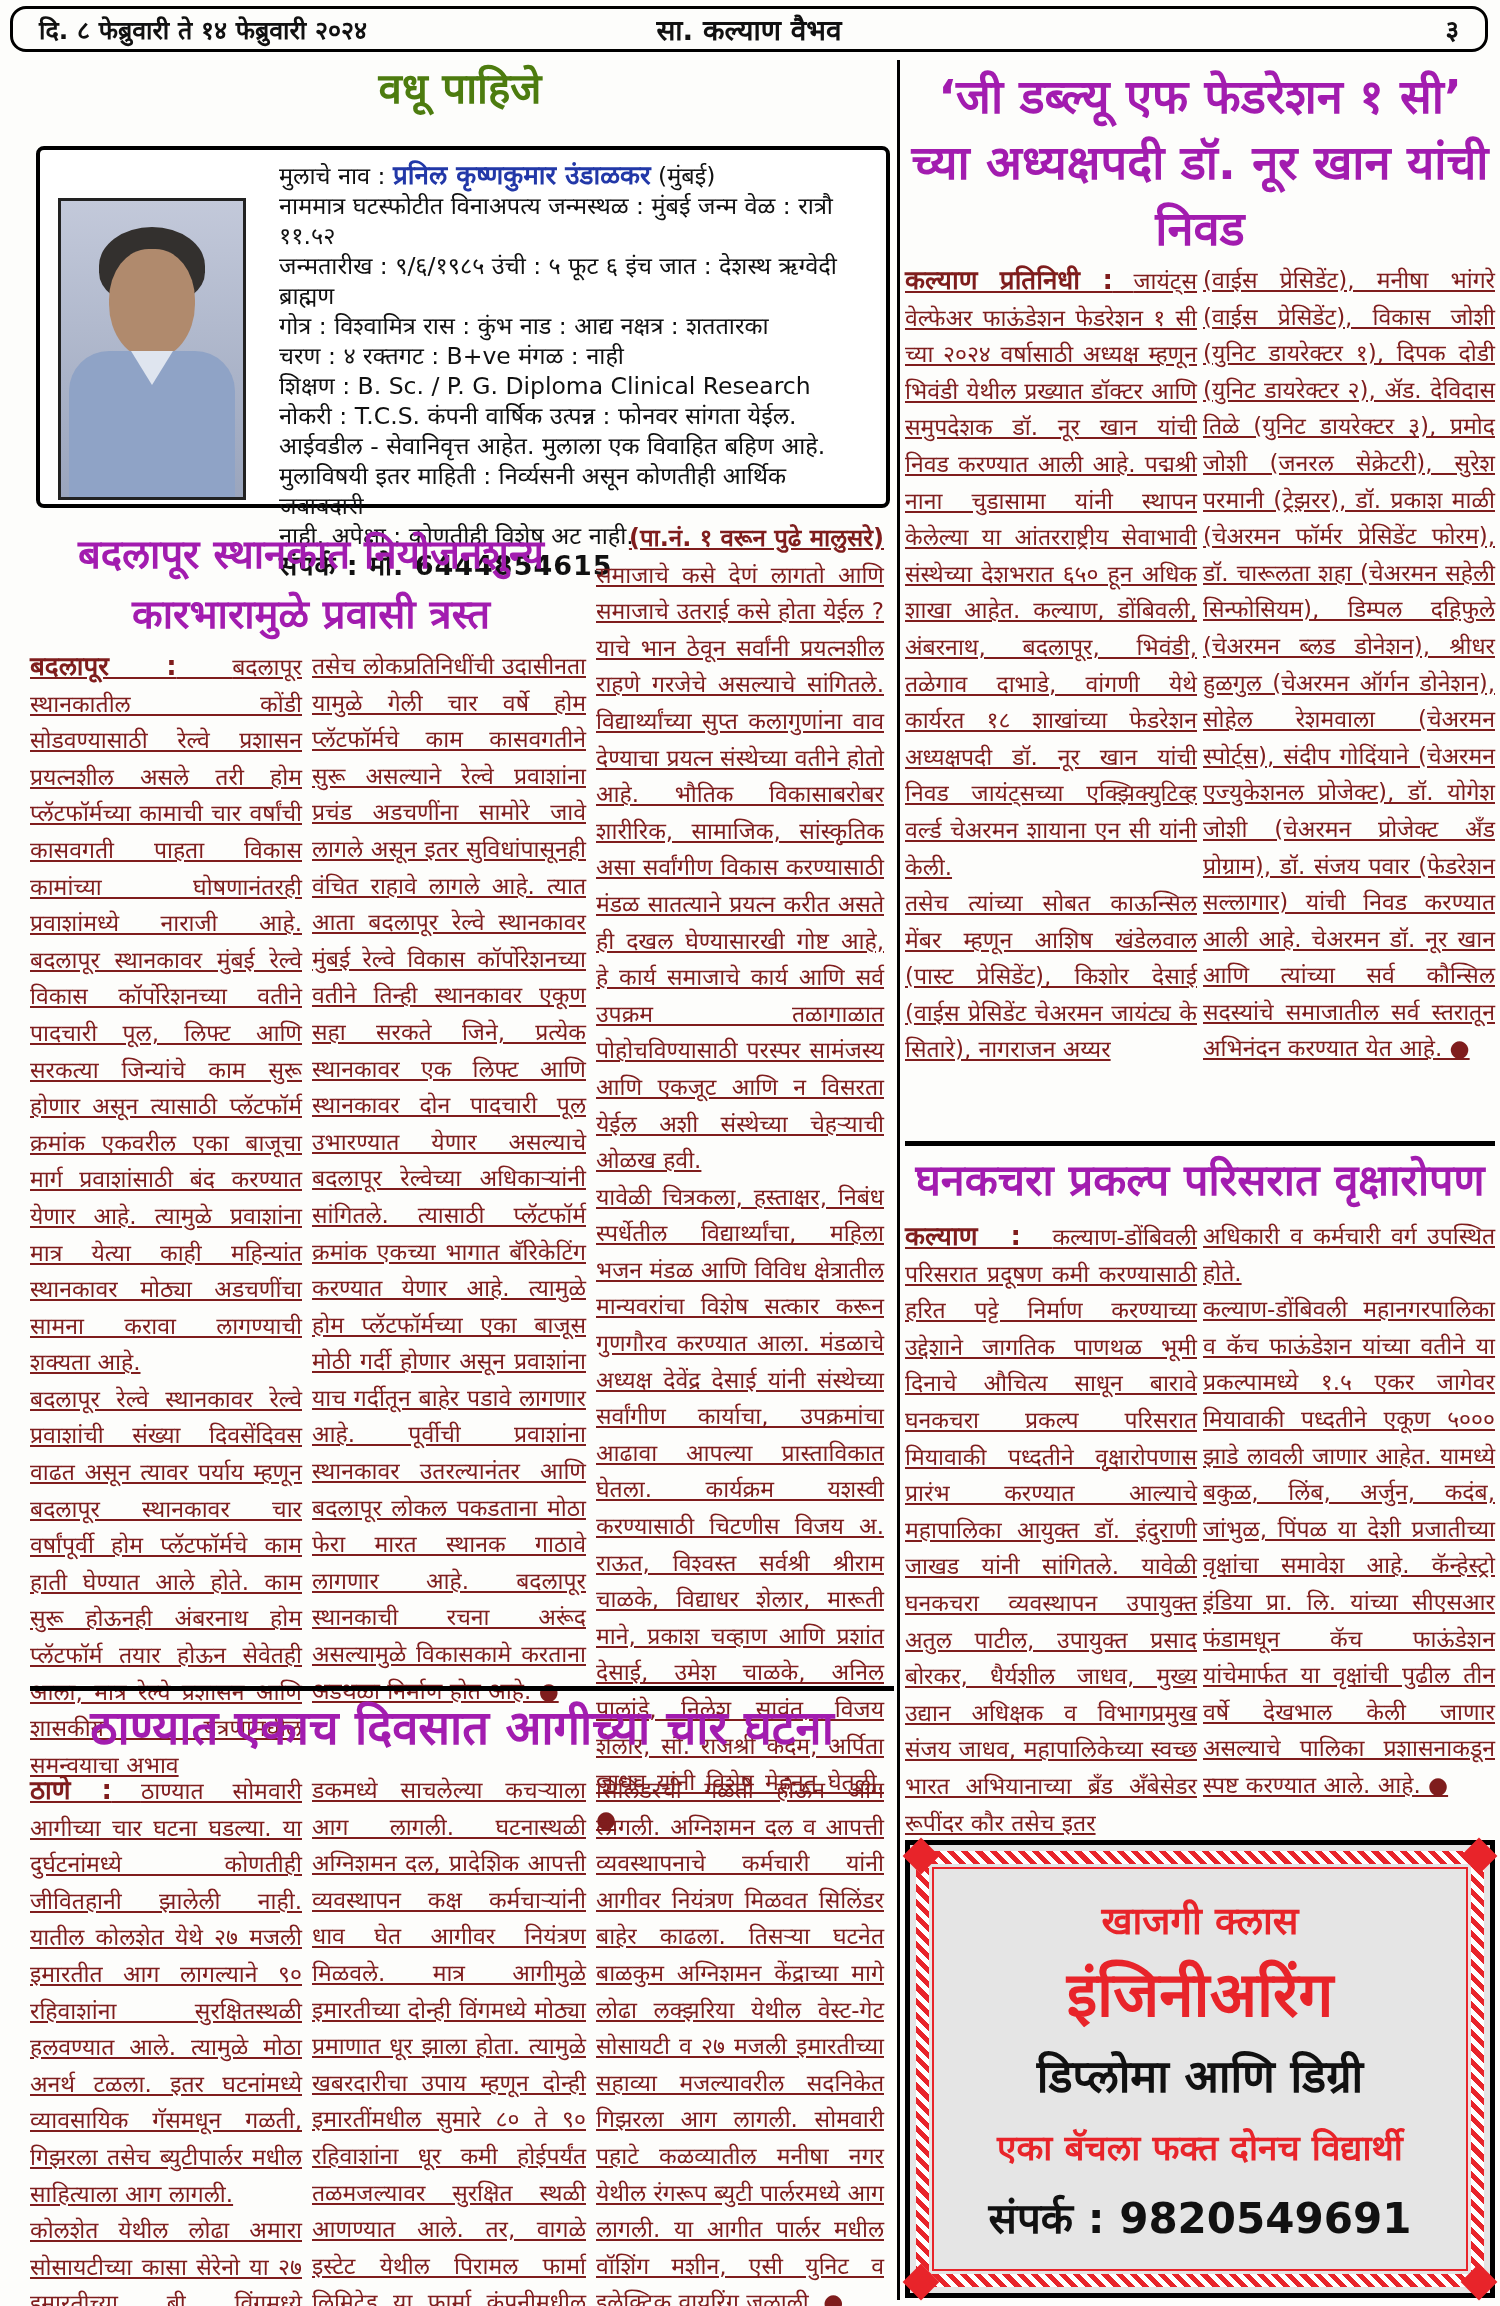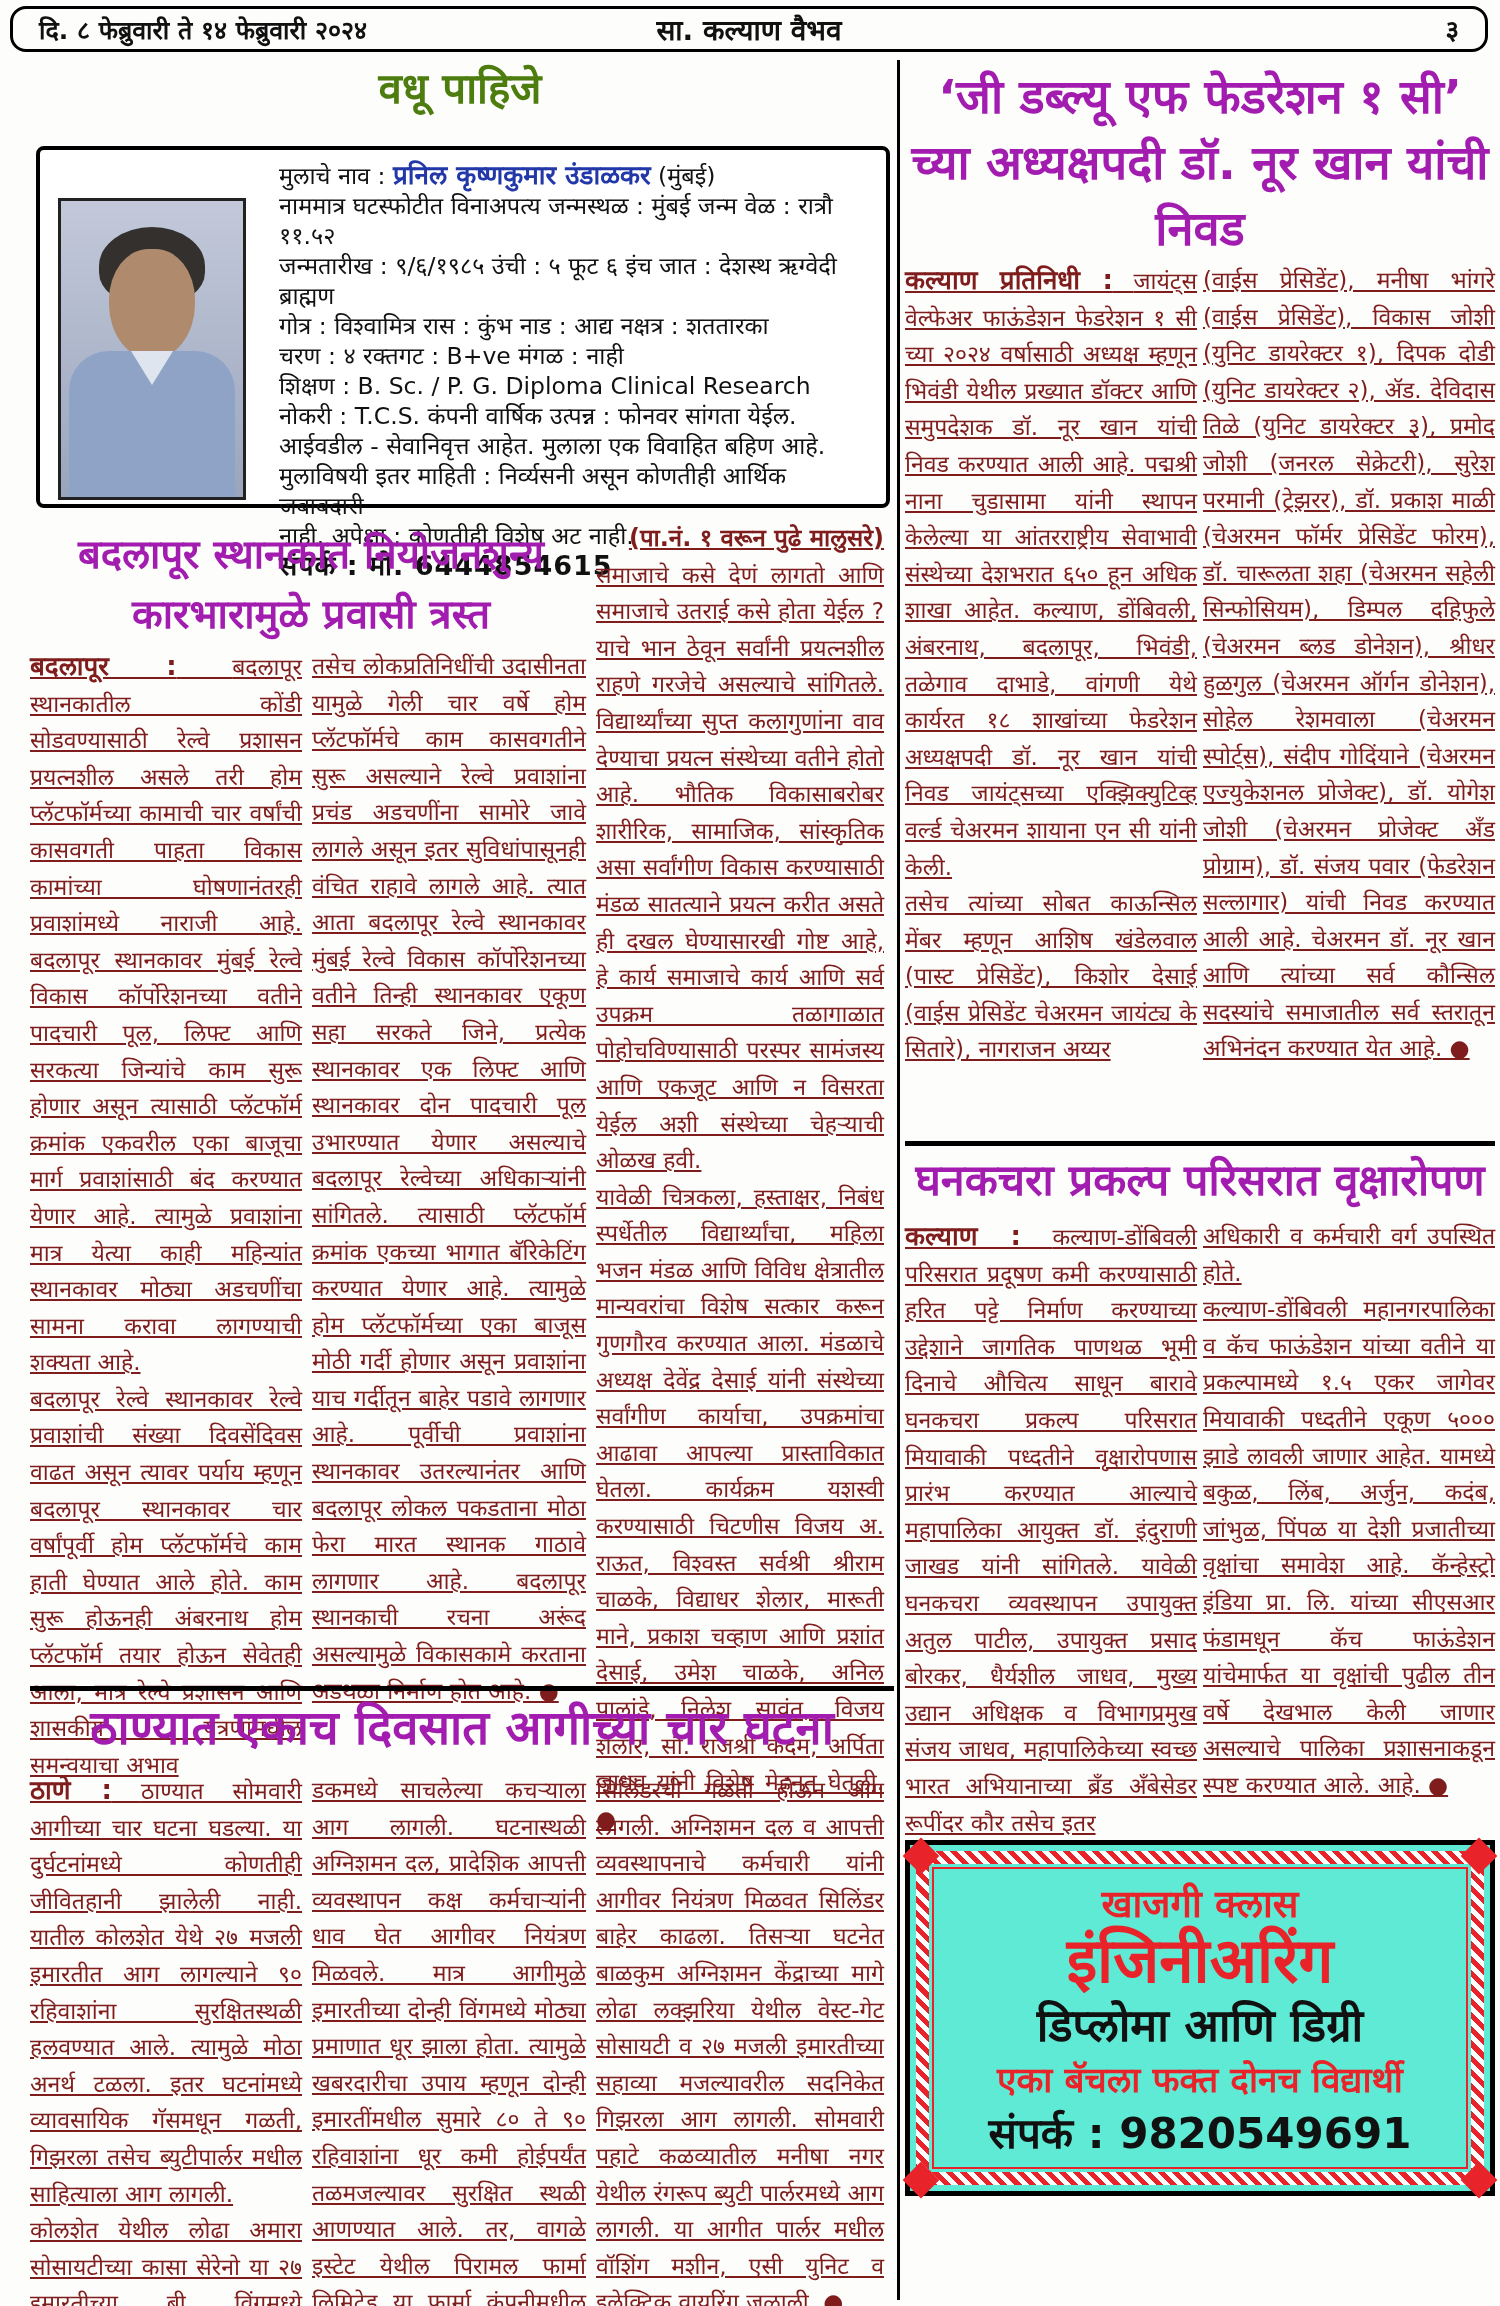--- a/index.html
+++ b/index.html
@@ -40,22 +40,22 @@
   .ad-text{position:absolute;left:218px;top:10px;right:14px;font-size:23.5px;line-height:30px;margin-left:21px;}
   .ad-name-line{white-space:nowrap;}
   .blue-name{color:#2238a8;font-weight:bold;font-size:26px;}
   .pre{white-space:pre-line;}
   .ad-contact{font-weight:bold;font-size:27px;letter-spacing:1px;}
   
   .body-col{position:absolute;font-size:23px;line-height:36.6px;text-align:justify;color:#7f1d1d;text-decoration:underline;}
   .dateline{font-weight:bold;font-size:26px;}
   .cont-note{font-weight:bold;font-size:24px;text-align:right;}
   
-  .coach{position:absolute;left:905px;top:1840px;width:590px;height:356px;box-sizing:border-box;
-    border:5px solid #000;background:#5eead4;}
+  .coach{position:absolute;left:905px;top:1840px;width:590px;height:458px;box-sizing:border-box;
+    border:5px solid #000;background:#e5e5e5;}
   .coach-frame{position:absolute;inset:6px;border:13px solid transparent;
     border-image:repeating-linear-gradient(45deg,#e8242a 0 5px,#ffffff 5px 10px) 13;}
   .coach-inner{position:absolute;inset:22px;border:2px solid #e8242a;display:flex;
     flex-direction:column;align-items:center;justify-content:space-evenly;text-align:center;
     padding:6px 4px;}
   .corner{position:absolute;width:26px;height:26px;background:#e8242a;transform:rotate(45deg);}
   .c-tl{left:-2px;top:-2px;} .c-tr{right:-2px;top:-2px;}
   .c-bl{left:-2px;bottom:-2px;} .c-br{right:-2px;bottom:-2px;}
   .coach-l1{color:#e8242a;font-weight:bold;font-size:38px;}
   .coach-l2{color:#e8242a;font-weight:bold;font-size:62px;line-height:64px;}

